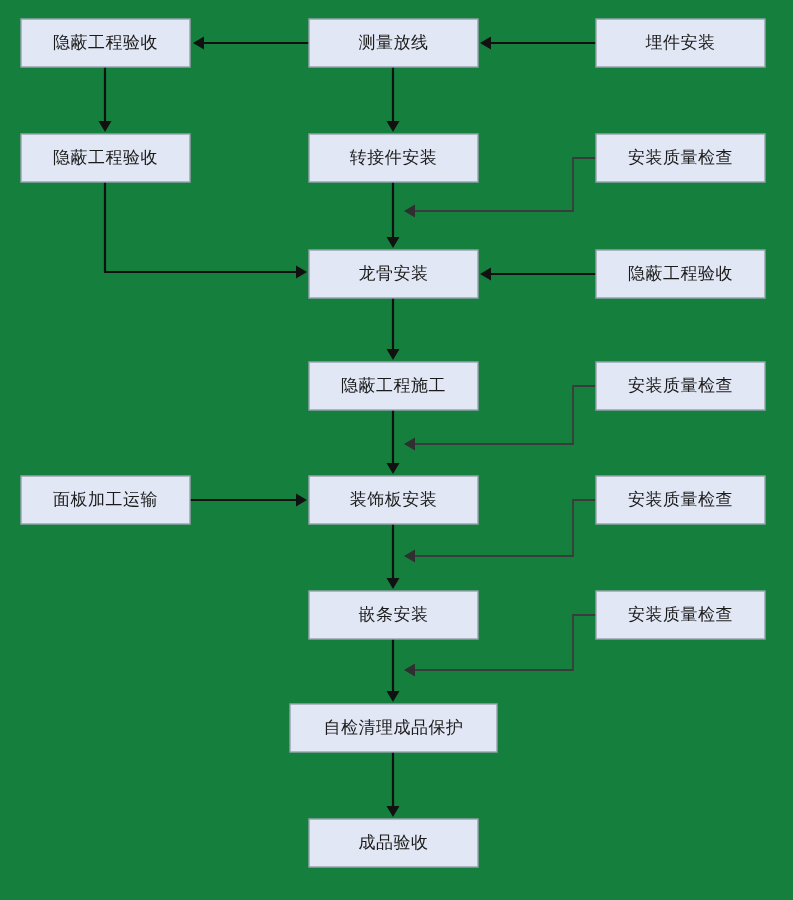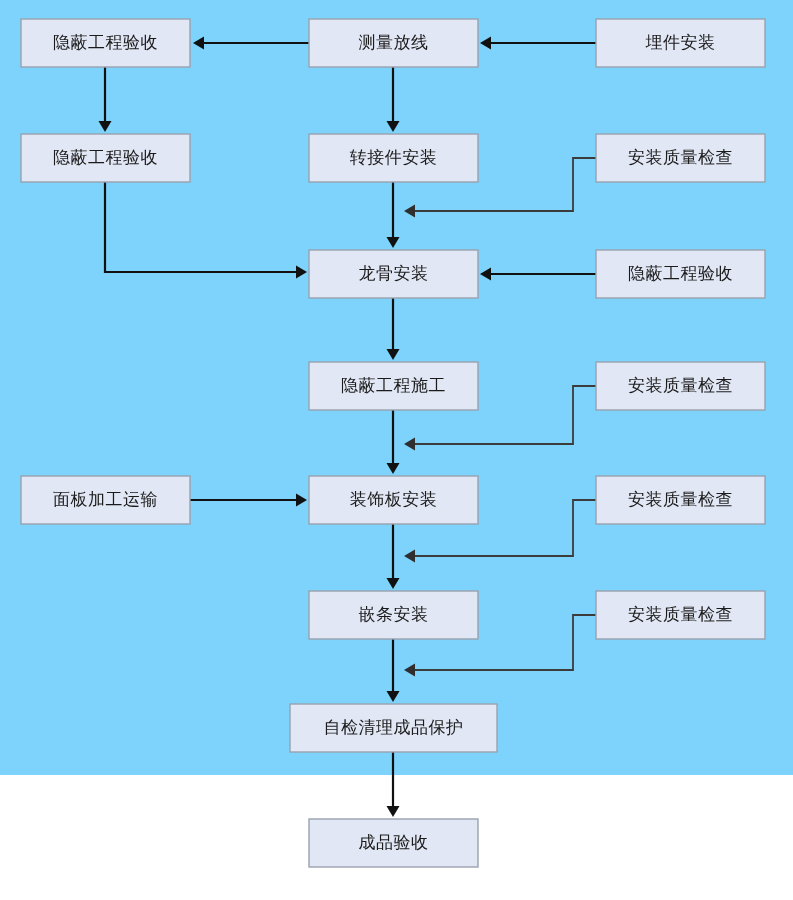--- a/index.html
+++ b/index.html
@@ -9,22 +9,22 @@
   }
   body {
     width: 793px;
     height: 900px;
     font-family: "Liberation Sans", "DejaVu Sans", sans-serif;
     overflow: hidden;
   }
   #flow-root {
     position: relative;
     width: 793px;
-    height: 775px;
-    background: #7dd3fc;
+    height: 900px;
+    background: #15803d;
   }
   svg#flow-svg {
     position: absolute;
     left: 0;
     top: 0;
     width: 793px;
     height: 900px;
     display: block;
   }
   .node-rect {

